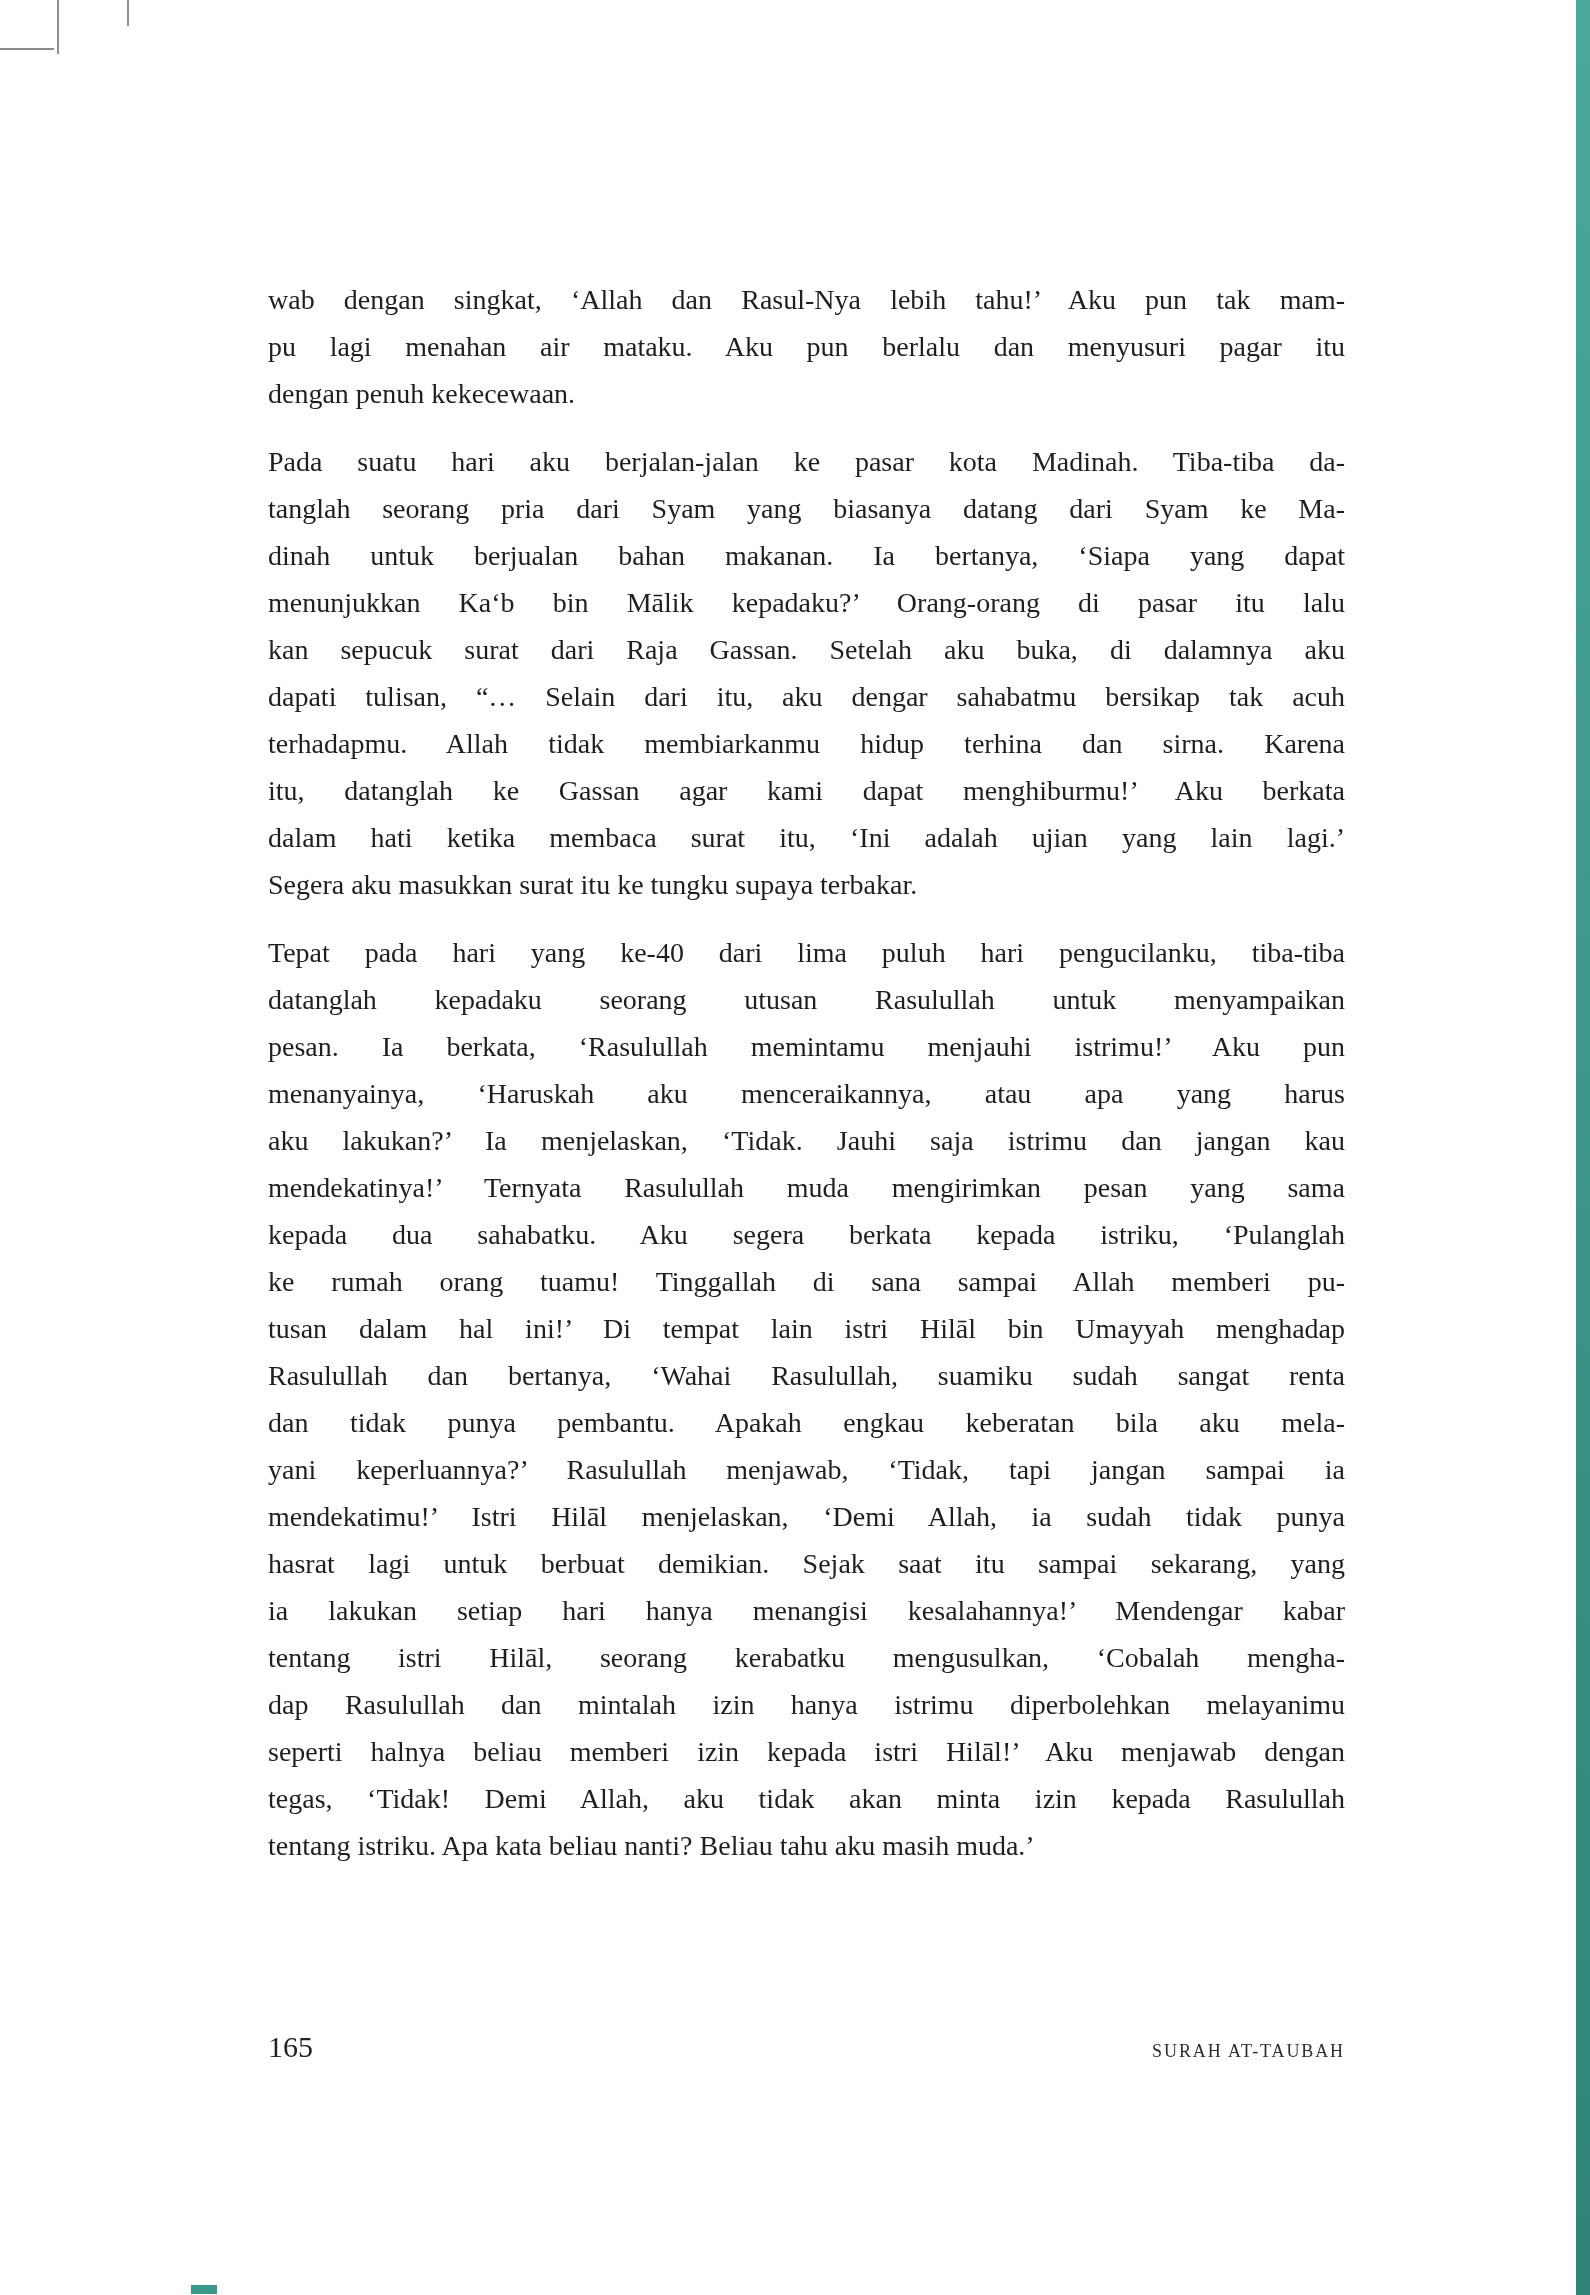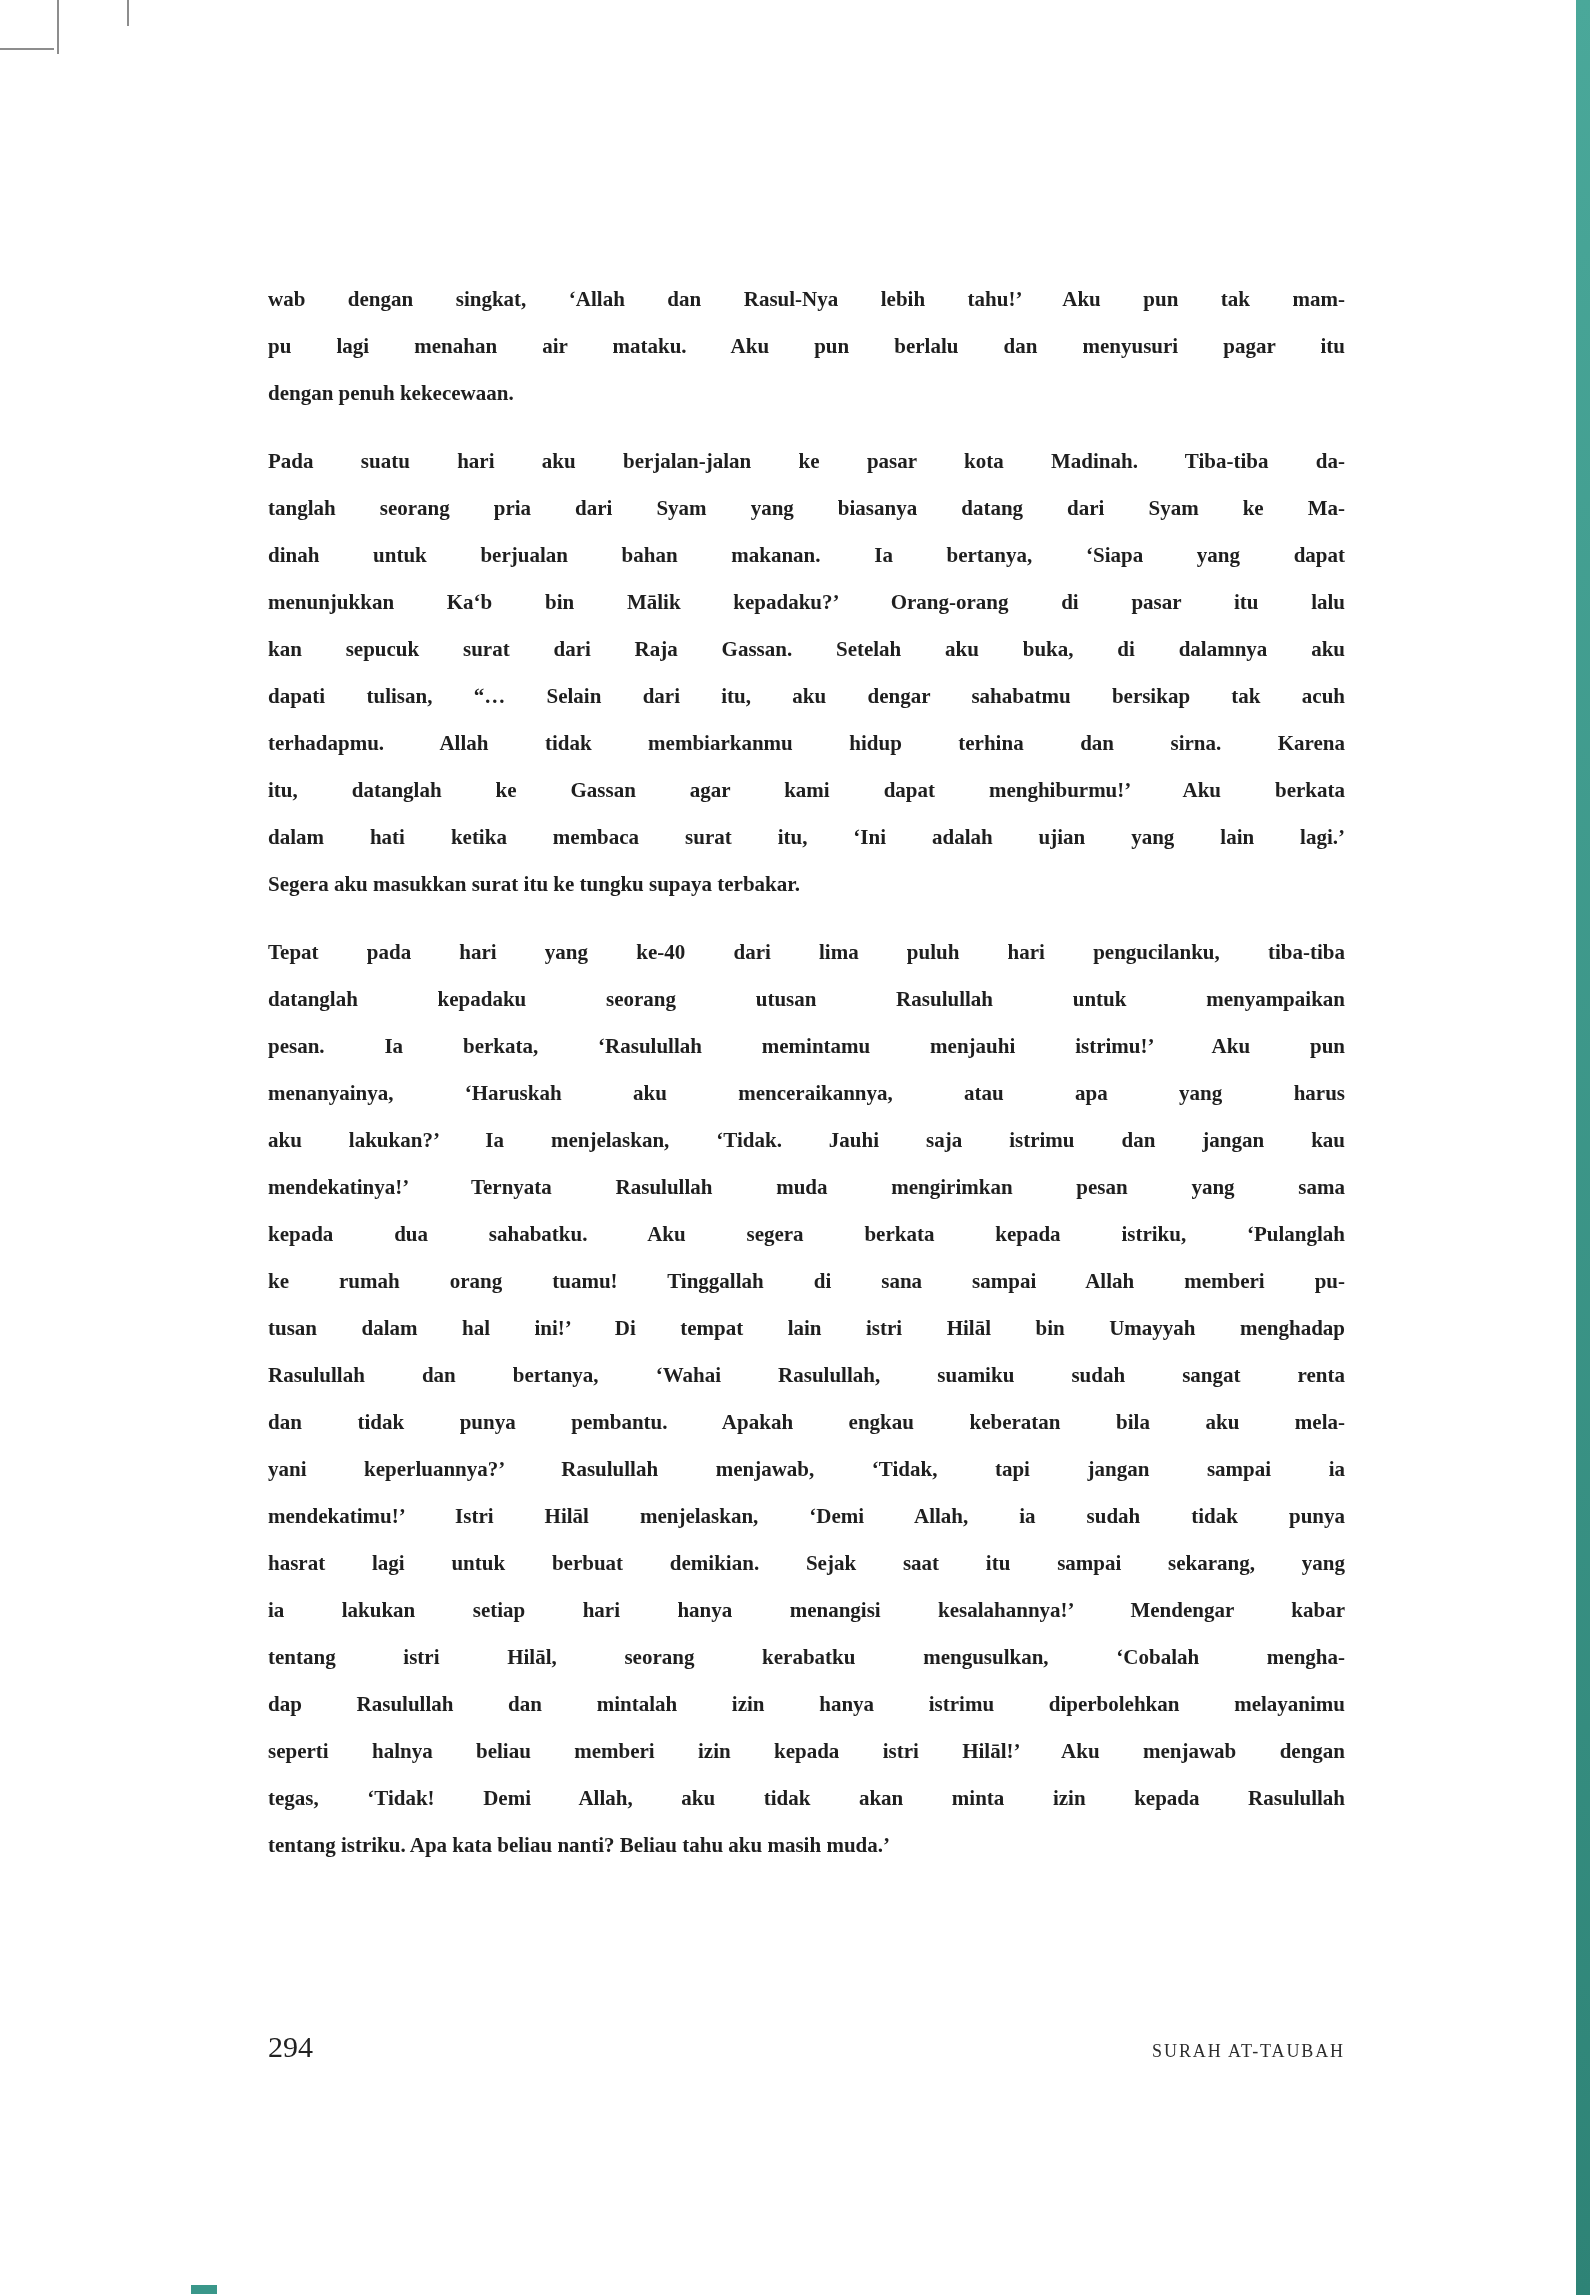--- a/index.html
+++ b/index.html
@@ -32,23 +32,22 @@
     width: 25.5px; height: 9px;
   }
 
   
   .text-block {
     position: absolute;
     left: 268px;
     top: 276px;
     width: 1077px;
     color: #1f1f1f;
-    font-size: 21px;
+    font-size: 28px;
     line-height: 47px;
-    font-weight: bold;
   }
   .para + .para { margin-top: 21px; }
   .line {
     text-align: justify;
     text-align-last: justify;
   }
   .line.last { text-align-last: auto; }
 
   
   .footer {
@@ -118,18 +117,18 @@
         <div class="line">ia lakukan setiap hari hanya menangisi kesalahannya!’ Mendengar kabar</div>
         <div class="line">tentang istri Hilāl, seorang kerabatku mengusulkan, ‘Cobalah mengha-</div>
         <div class="line">dap Rasulullah dan mintalah izin hanya istrimu diperbolehkan melayanimu</div>
         <div class="line">seperti halnya beliau memberi izin kepada istri Hilāl!’ Aku menjawab dengan</div>
         <div class="line">tegas, ‘Tidak! Demi Allah, aku tidak akan minta izin kepada Rasulullah</div>
         <div class="line last">tentang istriku. Apa kata beliau nanti? Beliau tahu aku masih muda.’</div>
       </div>
     </main>
 
   <footer class="footer">
-    <span class="pagenum">294</span>
+    <span class="pagenum">165</span>
     <span class="running-head">SURAH AT-TAUBAH</span>
   </footer>
 
 </div>
 
 
 </body></html>

